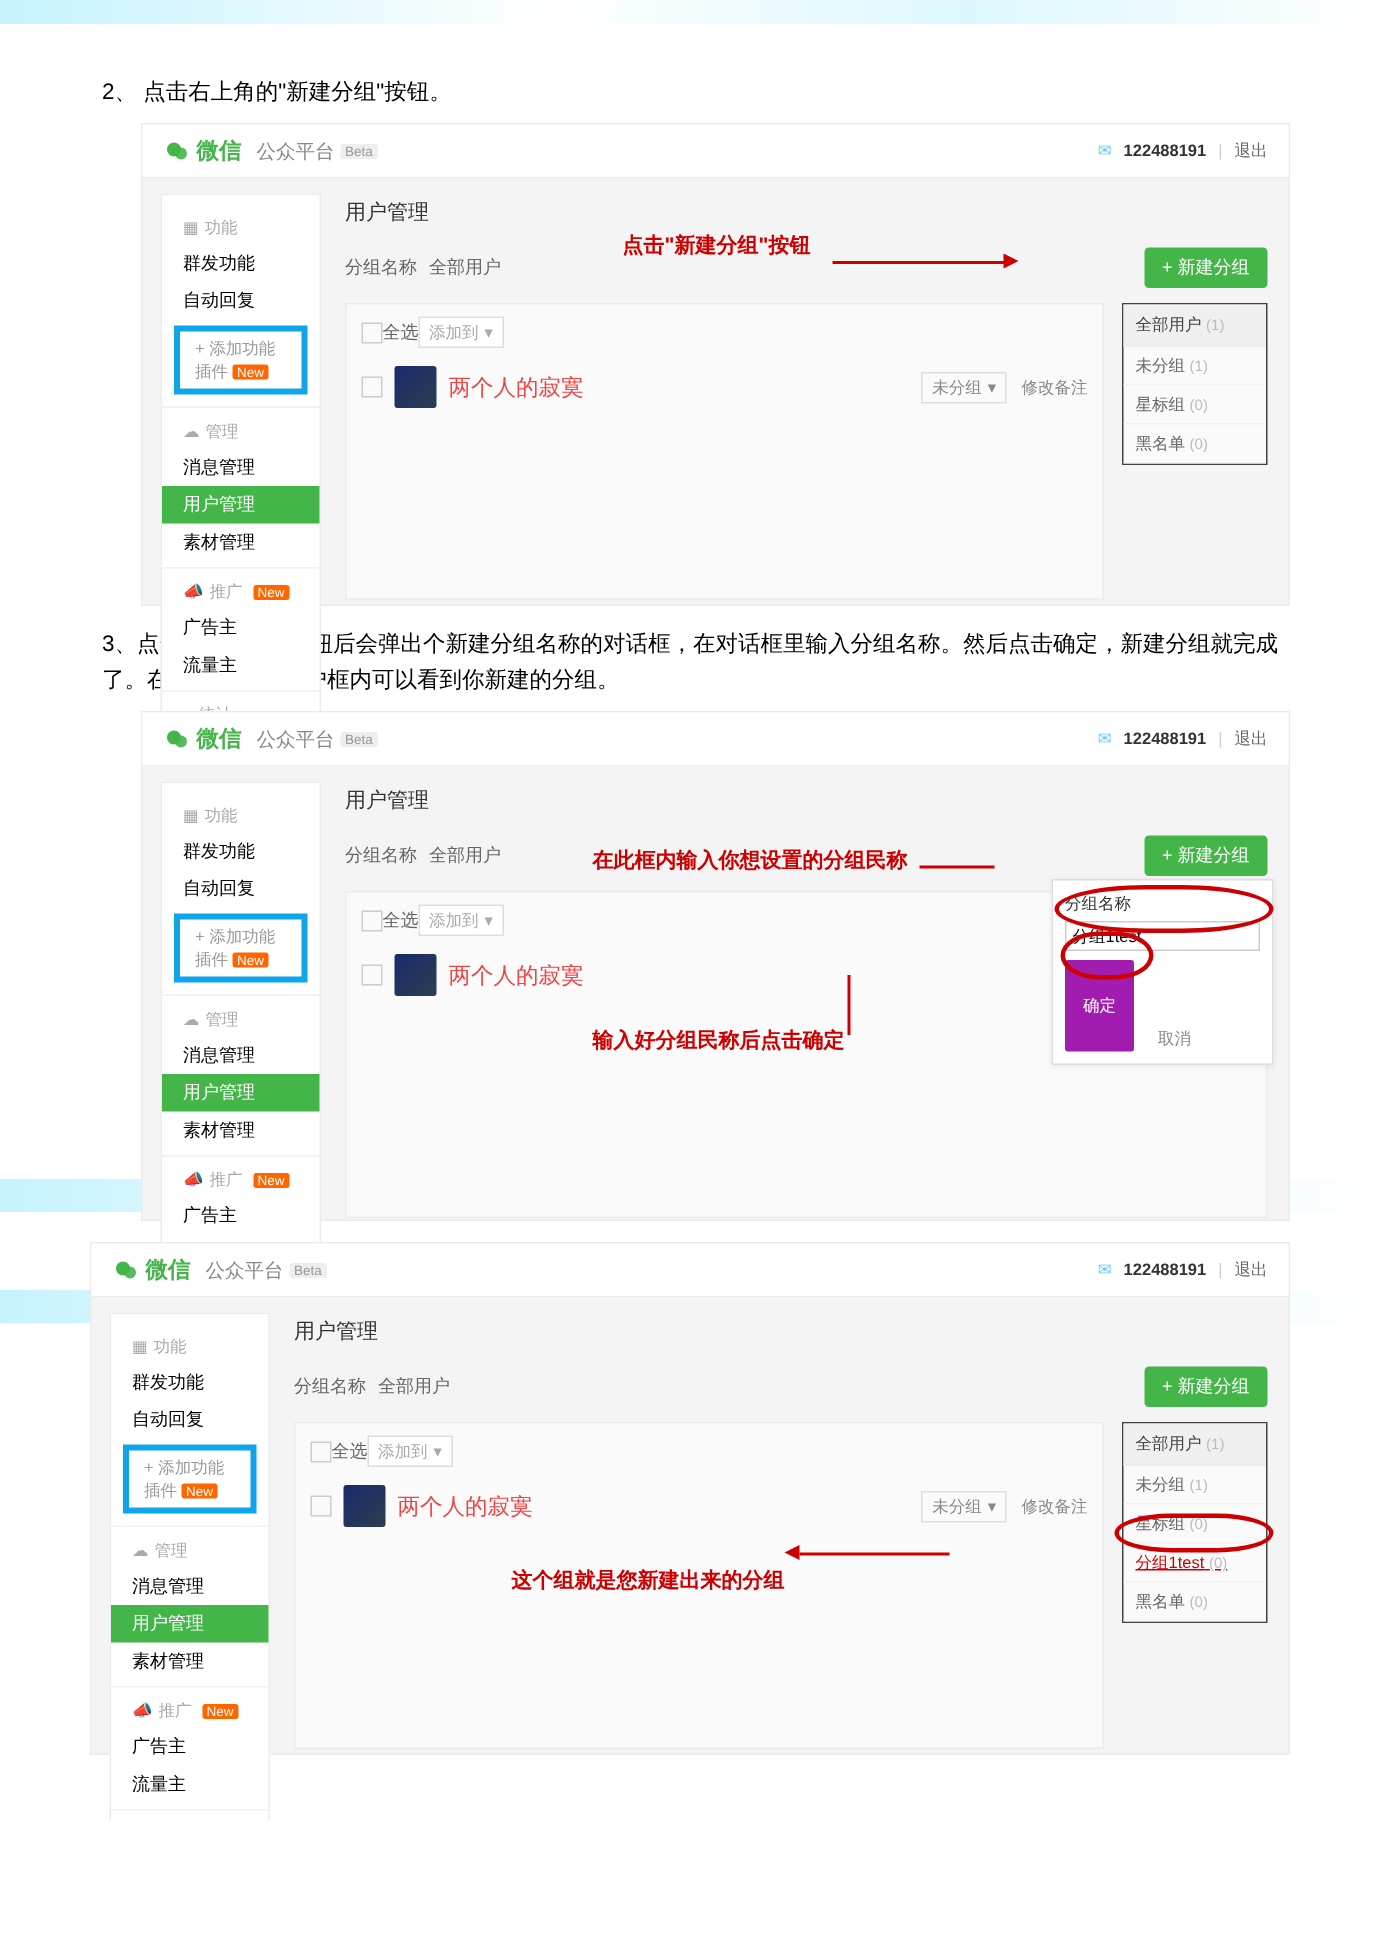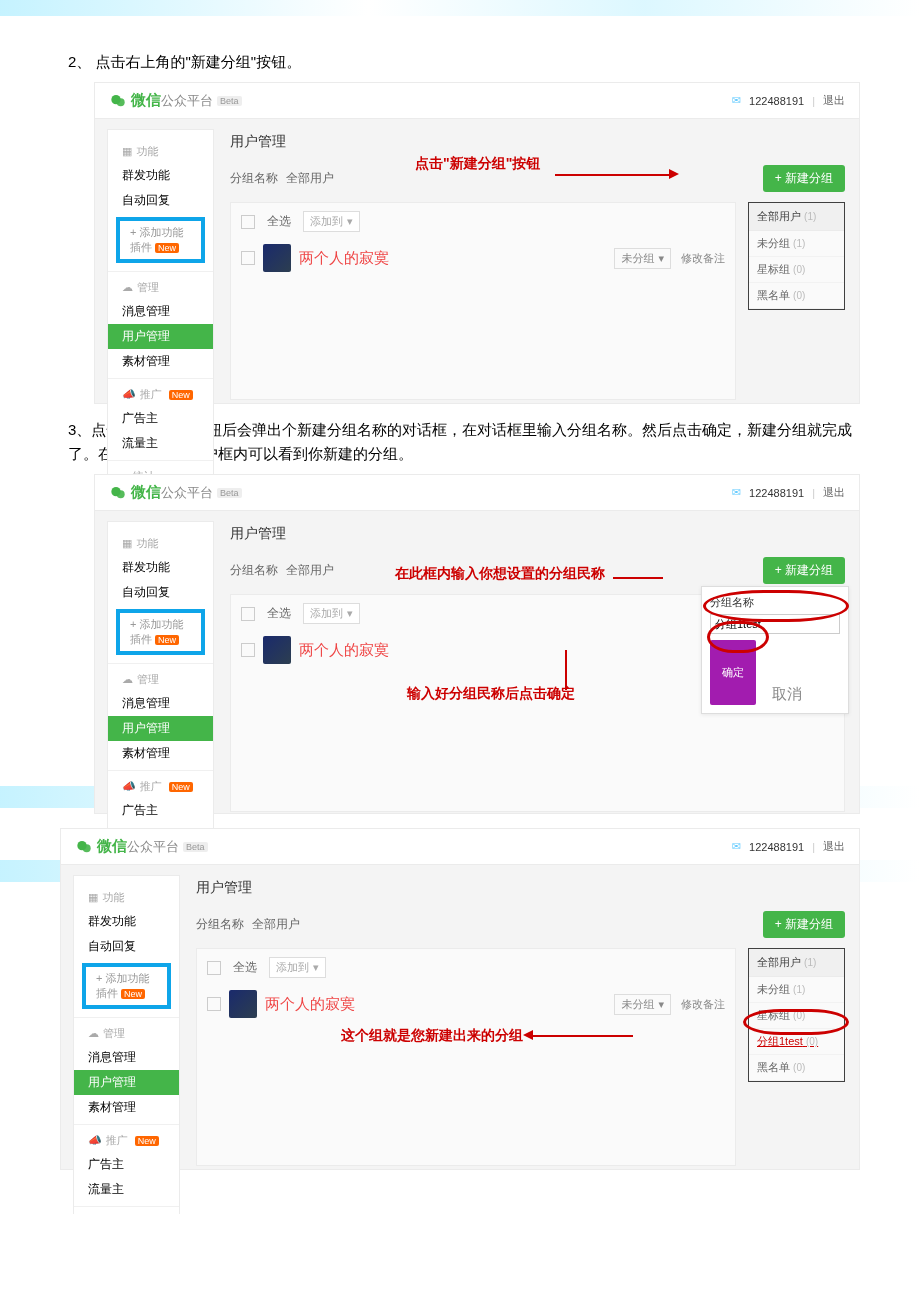--- a/index.html
+++ b/index.html
@@ -29,26 +29,26 @@
     position: relative;
   }
   
   .shot-header {
     background: #fff;
     display: flex; align-items: center;
     padding: 8px 14px;
     border-bottom: 1px solid #ebebeb;
     font-size: 13px;
   }
-  .wx-logo { color:#44b549; font-weight:bold; font-size:15px; margin-right:0; display:flex; align-items:center;justify-content:center; }
+  .wx-logo { color:#44b549; font-weight:bold; font-size:15px; margin-right:10px; display:flex; align-items:center;justify-content:center; }
   .wx-logo svg { margin-right:4px; }
   .platform-text { color:#888; font-size:13px; }
   .badge-small { background:#eee; color:#999; font-size:9px; padding:0 3px; border-radius:2px; margin-left:4px;}
   .header-right { margin-left:auto; display:flex; align-items:center; font-size:11px; color:#666; gap:8px;}
-  .acct { font-weight:normal; color:#333;}
+  .acct { font-weight:bold; color:#333;}
   .layout { display:flex; align-items:flex-start; }
   .sidebar { width:105px; background:#fff; margin:10px 0 10px 12px; border:1px solid #ebebeb; padding:6px 0; font-size:12px;}
   .side-section { border-bottom:1px solid #f0f0f0; padding:4px 0;}
   .side-section:last-child{border-bottom:none;}
   .side-head { color:#aaa; font-size:11px; padding:4px 14px; display:flex; align-items:center; gap:4px;}
   .side-item { padding:4px 14px; color:#000000; cursor:pointer; }
   .side-item.active { background:#44b549; color:#fff; }
   .side-add { color:#999; font-size:11px; padding:4px 10px; border:4px solid #0ea5e9; margin:4px 8px; position:relative; }
   .new-tag { background:#f60; color:#fff; font-size:9px; padding:0 3px; border-radius:2px; margin-left:3px; }
   .main { flex:1; padding:12px 14px 12px 16px; }
@@ -57,38 +57,38 @@
   .group-label { margin-right:8px;}
   .btn-newgroup {
     margin-left:auto;
     background:#44b549; color:#fff; border:none;
     padding:5px 12px; font-size:12px; border-radius:3px;
     display:flex; align-items:center; gap:4px;
     cursor:pointer;
   }
   .body-row { display:flex; gap:12px; align-items:flex-start;}
   .user-area { flex:1; border:1px solid #ebebeb; background:#fafafa; padding:8px 10px; min-height:180px; }
-  .user-toolbar { display:flex; align-items:center; gap:12px; font-size:12px; color:#666; margin-bottom:8px;}
+  .user-toolbar { display:flex; align-items:center; gap:0; font-size:12px; color:#666; margin-bottom:8px;}
   .chk { width:12px; height:12px; border:1px solid #ccc; display:inline-block;}
   .dropdown-small { border:1px solid #ddd; background:#fff; padding:2px 6px; font-size:11px; color:#aaa; display:inline-flex; align-items:center; gap:4px;}
   .user-row { display:flex; align-items:center; gap:8px; padding:4px 0;}
   .avatar { width:28px; height:28px; background:linear-gradient(135deg,#1a2a6c,#2c3e50); border-radius:2px;}
   .user-name { font-size:15px; color:#ef4444;}
   .row-actions { margin-left:auto; display:flex; align-items:center; gap:10px; font-size:11px; color:#888;}
   .row-select { border:1px solid #ddd; padding:2px 6px; display:inline-flex; align-items:center; gap:4px;}
   .group-panel { width:95px; border:1px solid #404040; background:#fafafa; font-size:11px;}
   .group-panel-head { background:#f0f0f0; padding:6px 8px; color:#444; border-bottom:1px solid #ebebeb;}
   .gp-item { padding:5px 8px; color:#666; border-bottom:1px solid #f2f2f2; position:relative;}
   .gp-item.hl { color:#c00;text-decoration:underline;}
   
   .popup { position:absolute; right:10px; top:75px; width:130px; background:#fff; border:1px solid #ddd; padding:8px; font-size:11px; box-shadow:0 1px 4px rgba(0,0,0,.08);}
   .popup input { width:100%; border:1px solid #ccc; padding:3px 4px; font-size:11px; margin:4px 0 6px 0; box-sizing:border-box;}
   .popup-btns { display:flex; gap:10px; justify-content:flex-start;}
   .popup-ok { background:#a21caf; color:#fff; border:none; padding:3px 12px; font-size:11px; border-radius:2px;}
-  .popup-cancel { background:none; border:none; color:#888; font-size:15px;margin-top:44px;}
+  .popup-cancel { background:none; border:none; color:#888; font-size:11px;margin-top:44px;}
   
   .anno { position:absolute; color:#c00; font-weight:bold; font-size:14px; z-index:5; pointer-events:none;}
   .anno-line { position:absolute; background:#c00; height:2px; z-index:4; pointer-events:none;}
   .anno-circle { position:absolute; border:3px solid #c00; border-radius:50%/60%; z-index:4; pointer-events:none;}
   .anno-arrow-r { width:0;height:0;border-top:5px solid transparent;border-bottom:5px solid transparent;border-left:10px solid #c00; position:absolute; z-index:4;}
   .anno-arrow-l { width:0;height:0;border-top:5px solid transparent;border-bottom:5px solid transparent;border-right:10px solid #c00; position:absolute; z-index:4;}
   .count-dim{ color:#bbb; font-size:10px;}
 </style>
 </head>
 <body>
@@ -304,21 +304,21 @@
             <button class="popup-ok">确定</button>
             <button class="popup-cancel">取消</button>
           </div>
         </div>
       </div>
     </div>
 
     <div class="anno" style="top:90px; left:300px;">在此框内输入你想设置的分组民称</div>
     <div class="anno-circle" style="top:115px; right:10px; width:140px; height:26px;"></div>
     <div class="anno-line" style="top:102px; left:518px; width:50px;"></div>
-    <div class="anno" style="top:210px; left:312px;">输入好分组民称后点击确定</div>
+    <div class="anno" style="top:210px; left:300px;">输入好分组民称后点击确定</div>
     <div class="anno-circle" style="top:146px; right:90px; width:56px; height:26px;"></div>
     <div class="anno-line" style="top:175px; left:470px; width:2px; height:40px;"></div>
   </div>
 
   <div class="shot" style="height:340px; margin-left:0;">
     <div class="shot-header">
       <span class="wx-logo">
         <svg width="18" height="16" viewBox="0 0 24 24">
             <circle cx="9" cy="10" r="7" fill="#44b549"></circle>
             <circle cx="16" cy="14" r="6" fill="#44b549" opacity=".9"></circle>
@@ -408,19 +408,19 @@
             <div class="group-panel-head"><span>全部用户</span> <span class="count-dim">(1)</span></div>
             <div class="gp-item"><span>未分组</span> <span class="count-dim">(1)</span></div>
             <div class="gp-item"><span>星标组</span> <span class="count-dim">(0)</span></div>
             <div class="gp-item hl"><span>分组1test</span> <span class="count-dim">(0)</span></div>
             <div class="gp-item"><span>黑名单</span> <span class="count-dim">(0)</span></div>
           </div>
         </div>
       </div>
     </div>
 
-    <div class="anno" style="top:198px; left:280px;">这个组就是您新建出来的分组</div>
+    <div class="anno" style="top:216px; left:280px;">这个组就是您新建出来的分组</div>
     <div class="anno-circle" style="top:180px; right:10px; width:100px; height:20px; border-radius:50%/70%;"></div>
     <div class="anno-line" style="top:206px; left:472px; width:100px;"></div>
     <div class="anno-arrow-l" style="top:201px; left:462px;"></div>
   </div>
 
 </div>
 
 </body></html>

